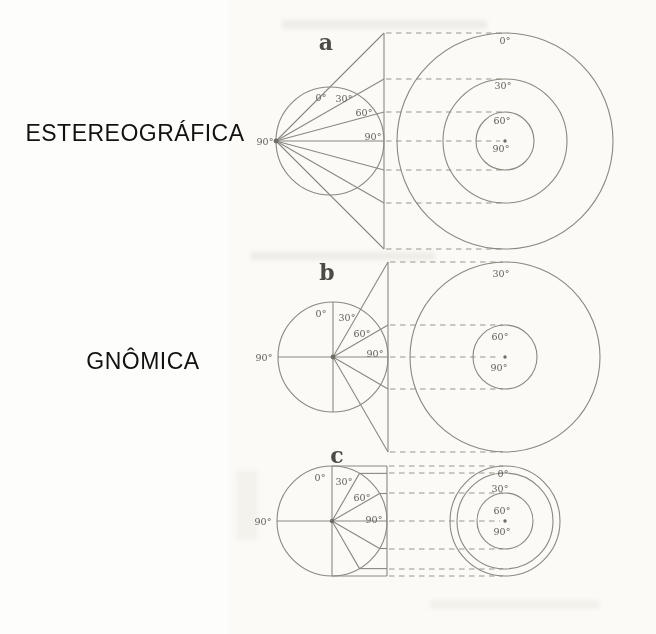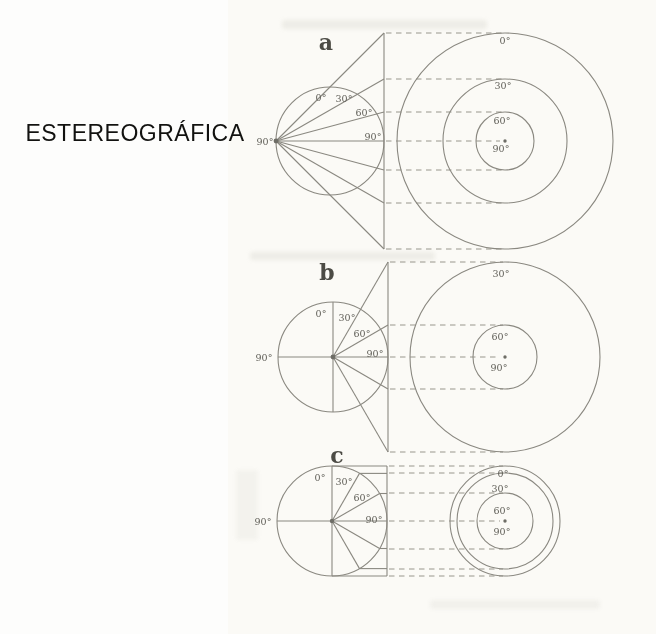--- a/index.html
+++ b/index.html
@@ -119,20 +119,21 @@
       <line class="dash" x1="389" y1="569" x2="503" y2="569"></line>
       <line class="dash" x1="389" y1="576" x2="503" y2="576"></line>
       <circle class="ln" cx="505" cy="521" r="55"></circle>
       <circle class="ln" cx="505" cy="521" r="48"></circle>
       <circle class="ln" cx="505" cy="521" r="28"></circle>
       <circle class="dot" cx="505" cy="521" r="1.7"></circle>
     </g>
   </svg>
 
   <div class="proj-name" style="left:135px;top:133px;">ESTEREOGRÁFICA</div>
+  <div class="proj-name" style="left:143px;top:361px;">GNÔMICA</div>
 
   <div class="sec-letter" style="left:326px;top:42px;">a</div>
   <div class="sec-letter" style="left:327px;top:272px;">b</div>
   <div class="sec-letter" style="left:337px;top:455px;">c</div>
 
   <span class="ang" style="left:265px;top:141px;">90°</span>
   <span class="ang" style="left:321px;top:97px;">0°</span>
   <span class="ang" style="left:344px;top:98px;">30°</span>
   <span class="ang" style="left:364px;top:112px;">60°</span>
   <span class="ang" style="left:373px;top:136px;">90°</span>

